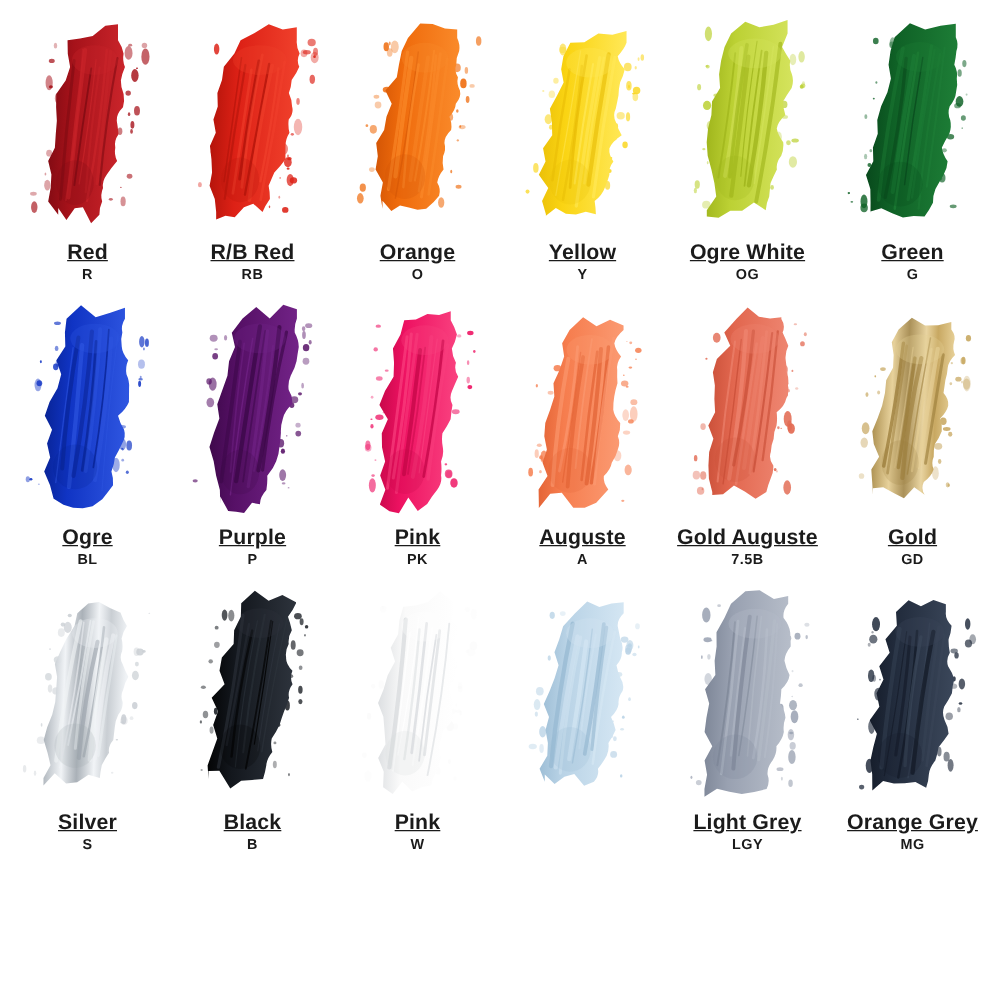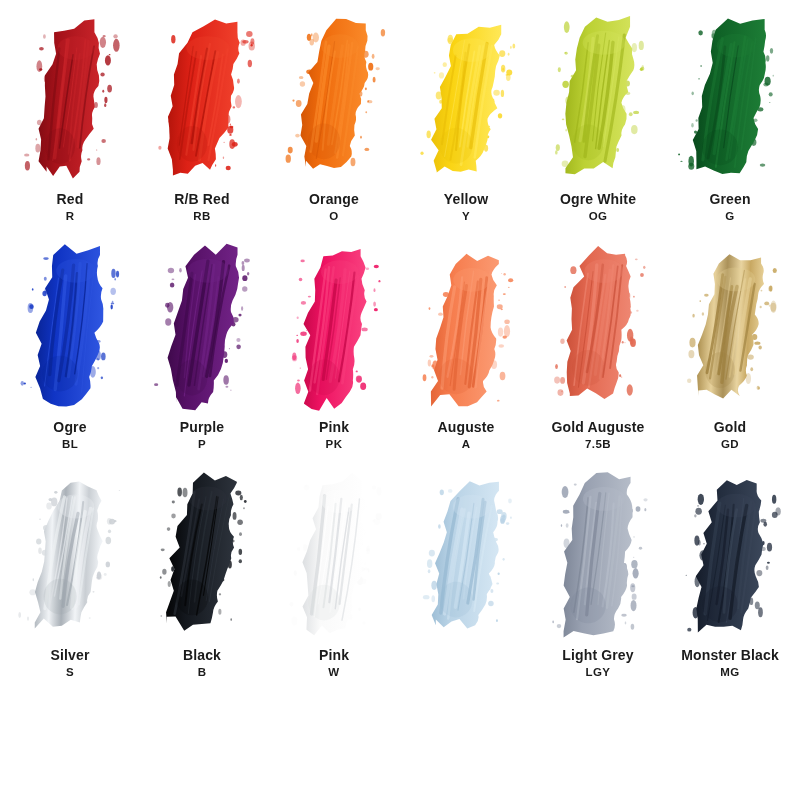--- a/index.html
+++ b/index.html
@@ -48,25 +48,26 @@
     display: block;
     width: 100%;
     height: 100%;
   }
   .labels {
     margin-top: 1px;
     text-align: center;
     line-height: 1.28;
   }
   .label-name {
-    font-size: 14px;
+    font-size: 17px;
     font-weight: bold;
     color: #1b1b1b;
     letter-spacing: 0.15px;
     white-space: nowrap;
+    text-decoration: underline;
   }
   .label-code {
     font-size: 11.5px;
     font-weight: bold;
     color: #1b1b1b;
     letter-spacing: 0.4px;
     white-space: nowrap;
   }
 </style>
 </head>
@@ -1197,18 +1198,18 @@
                 <path d="M83.3,41.1 Q72.3,97.9 66.6,154.7" fill="none" stroke="#131a27" stroke-width="3.40" stroke-linecap="round" opacity="0.73"></path>
                 <path d="M87.7,37.3 Q79.7,90.9 74.5,144.5" fill="none" stroke="#3a4659" stroke-width="2.54" stroke-linecap="round" opacity="0.43"></path>
                 <path d="M92.1,43.2 Q85.3,96.1 77.9,149.0" fill="none" stroke="#3a4659" stroke-width="2.22" stroke-linecap="round" opacity="0.53"></path>
       <ellipse cx="72.5" cy="41.2" rx="19.8" ry="12" fill="#3a4659" opacity="0.3"></ellipse>
       <ellipse cx="56.5" cy="140.7" rx="17.8" ry="18" fill="#131a27" opacity="0.2"></ellipse>
     </g>
   </g>
 </svg>
         </div>
         <div class="labels">
-          <div class="label-name">Monster Black</div>
+          <div class="label-name">Orange Grey</div>
           <div class="label-code">MG</div>
         </div>
       </div>
     </div>
 </div>
 
 </body></html>

